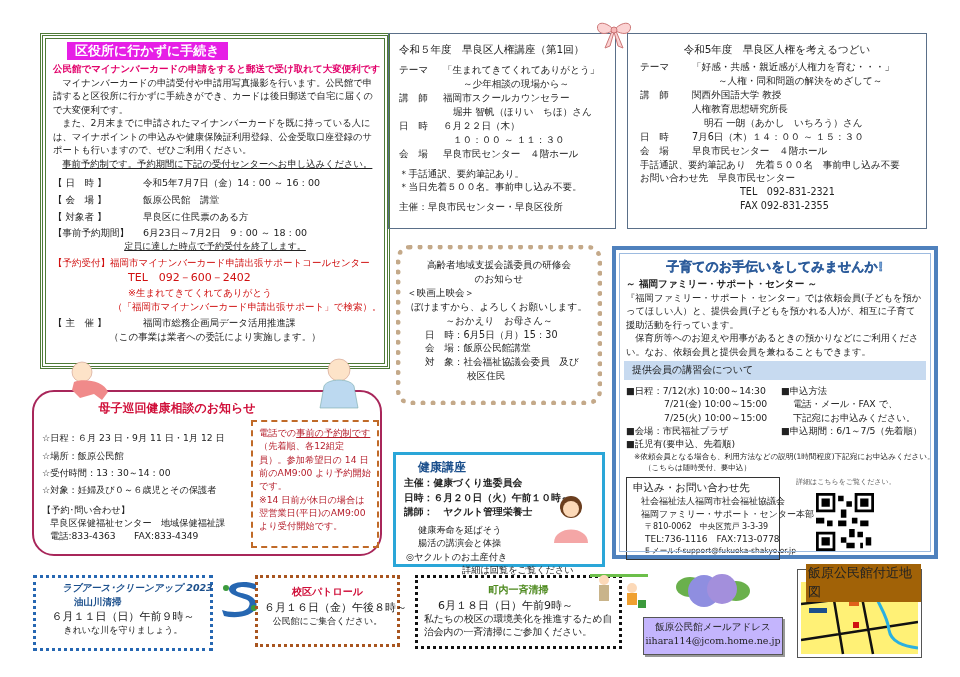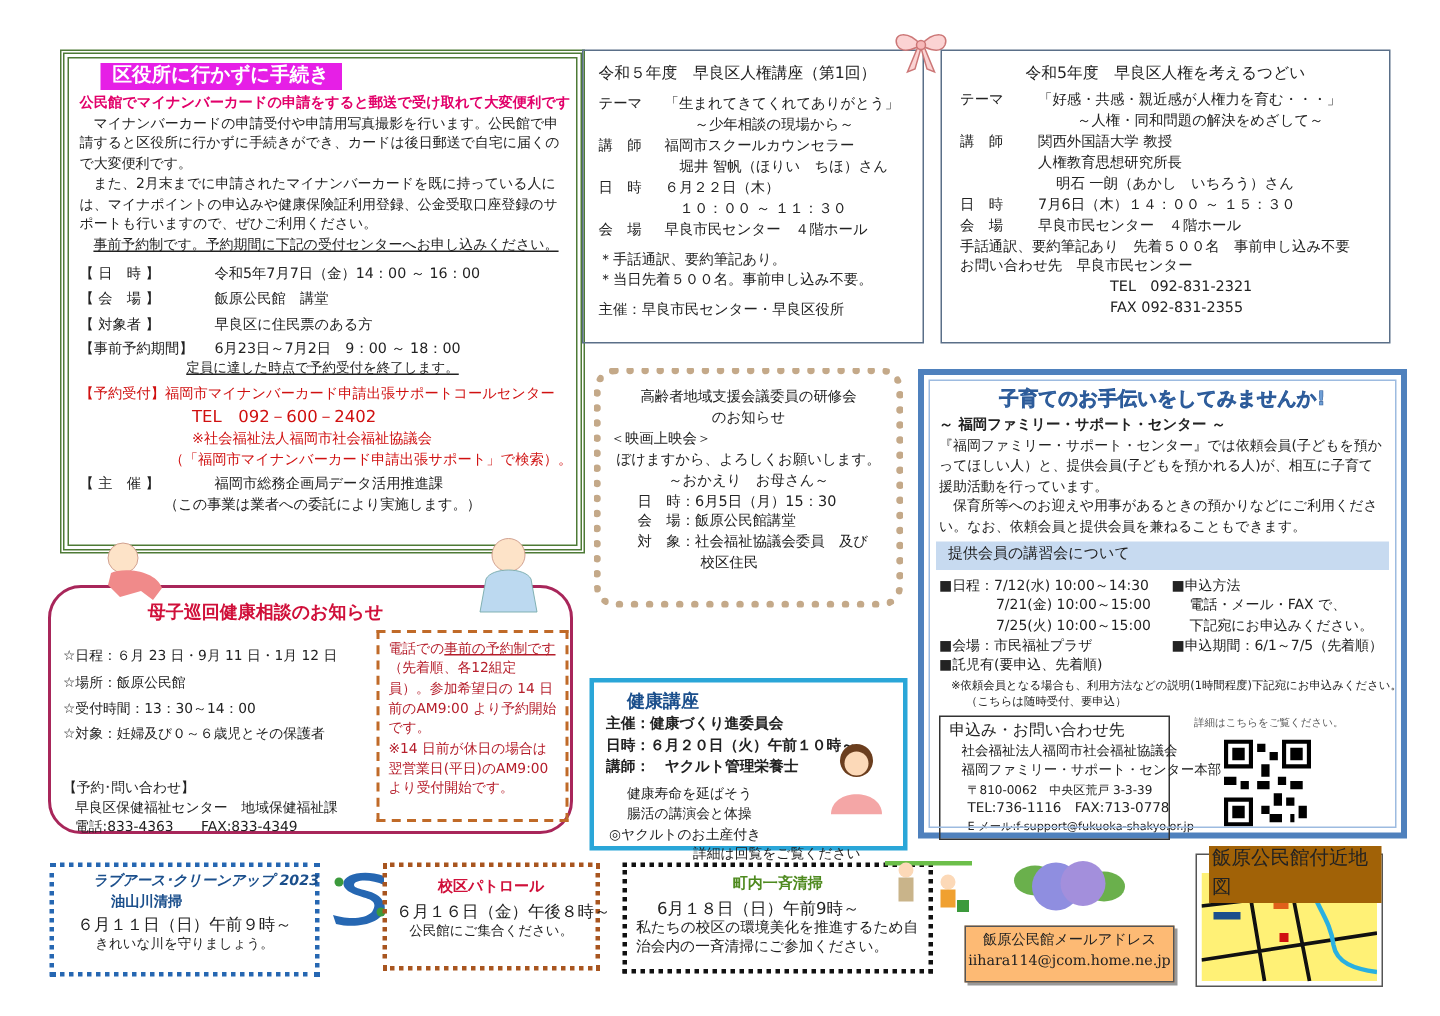--- a/index.html
+++ b/index.html
@@ -69,21 +69,21 @@
   #p-patrol { left: 255px; top: 575px; width: 145px; height: 72px; border: 3px dotted #a8551f; padding: 3px 6px; text-align: center; }
   #p-patrol .t { color: #d0103a; font-weight: bold; font-size: 10px; margin-top: 4px; }
   #p-patrol .date { font-size: 11px; }
   #p-patrol .small { font-size: 9px; }
 
   #p-cleanup { left: 415px; top: 575px; width: 207px; height: 74px; border: 3px dotted #111; padding: 3px 6px; }
   #p-cleanup .t { color: #4e8a1f; font-weight: bold; font-size: 10px; text-align: center; margin-top: 2px; }
   #p-cleanup .date { font-size: 11px; padding-left: 14px; }
   #p-cleanup .para { font-size: 9.8px; white-space: normal; line-height: 1.25; }
 
-  #p-mail { left: 643px; top: 617px; width: 140px; height: 38px; border: 1.5px solid #555; background: #fdba74; font-family: "DejaVu Serif", serif; text-align: center; font-size: 9.5px; padding-top: 2px; box-shadow: 2px 2px 0 #999; }
+  #p-mail { left: 643px; top: 617px; width: 140px; height: 38px; border: 1.5px solid #555; background: #c4b5fd; font-family: "DejaVu Serif", serif; text-align: center; font-size: 9.5px; padding-top: 2px; box-shadow: 2px 2px 0 #999; }
   #p-map { left: 797px; top: 569px; width: 125px; height: 89px; border: 1px solid #555; padding: 3px; }
   #p-map .h { font-size: 13px; position: absolute; top: -6px; left: 8px; background: #a16207; padding: 0 2px; }
   .hydrangea { left: 672px; top: 565px; width: 80px; height: 52px; }
 </style>
 </head>
 <body>
 
 <section id="p-mynumber" class="abs">
   <div class="title">区役所に行かずに手続き</div>
   <div class="lead row">公民館でマイナンバーカードの申請をすると郵送で受け取れて大変便利です</div>
@@ -103,21 +103,21 @@
         <span class="k">【 対象者 】</span>
         <span>早良区に住民票のある方</span>
       </div>
     <div class="kv">
         <span class="k">【事前予約期間】</span>
         <span>6月23日～7月2日　9：00 ～ 18：00</span>
       </div>
     <div class="row center u" style="font-size:9px">定員に達した時点で予約受付を終了します。</div>
     <div class="row red" style="margin-top:3px"><span>【予約受付】</span><span>福岡市マイナンバーカード申請出張サポートコールセンター</span></div>
     <div class="row red" style="padding-left:75px;font-size:11px">TEL　092－600－2402</div>
-    <div class="row red" style="padding-left:75px">※社会福祉法人福岡市社会福祉協議会</div>
+    <div class="row red" style="padding-left:75px">※生まれてきてくれてありがとう</div>
     <div class="row red" style="padding-left:60px">（「福岡市マイナンバーカード申請出張サポート」で検索）。</div>
     <div class="kv">
         <span class="k">【 主　催 】</span>
         <span>福岡市総務企画局データ活用推進課</span>
       </div>
     <div class="row center">（この事業は業者への委託により実施します。）</div>
   </div>
 </section>
 
 <section id="p-jinken1" class="abs">
@@ -248,21 +248,21 @@
   </div>
 </section>
 
 <section id="p-boshi" class="abs">
   <div class="title">母子巡回健康相談のお知らせ</div>
   <div class="list" style="margin-top:14px">
     <div class="row">☆日程：６月 23 日・9月 11 日・1月 12 日</div>
     <div class="row">☆場所：飯原公民館</div>
     <div class="row">☆受付時間：13：30～14：00</div>
     <div class="row">☆対象：妊婦及び０～６歳児とその保護者</div>
-    <div class="row" style="margin-top:22px;margin-bottom:0">【予約･問い合わせ】</div>
+    <div class="row" style="margin-top:6px;margin-bottom:0">【予約･問い合わせ】</div>
     <div class="row" style="padding-left:8px;margin-bottom:0">早良区保健福祉センター　地域保健福祉課</div>
     <div class="row" style="padding-left:8px">電話:833-4363　　FAX:833-4349</div>
   </div>
   <div class="abs side">
     <span>電話での</span><span class="u">事前の予約制です</span><span>（先着順、各12組定員）。参加希望日の 14 日前のAM9:00 より予約開始です。</span>
     <div>※14 日前が休日の場合は翌営業日(平日)のAM9:00より受付開始です。</div>
   </div>
   <svg class="abs" style="left:30px;top:-32px;width:50px;height:42px" viewBox="0 0 50 42">
     <circle cx="18" cy="12" r="10" fill="#fde3c8" stroke="#c98" stroke-width=".6"></circle>
     <path d="M10 22 C18 18 40 20 44 32 L38 40 L30 34 L16 38 L8 30 Z" fill="#f08a8a"></path>

